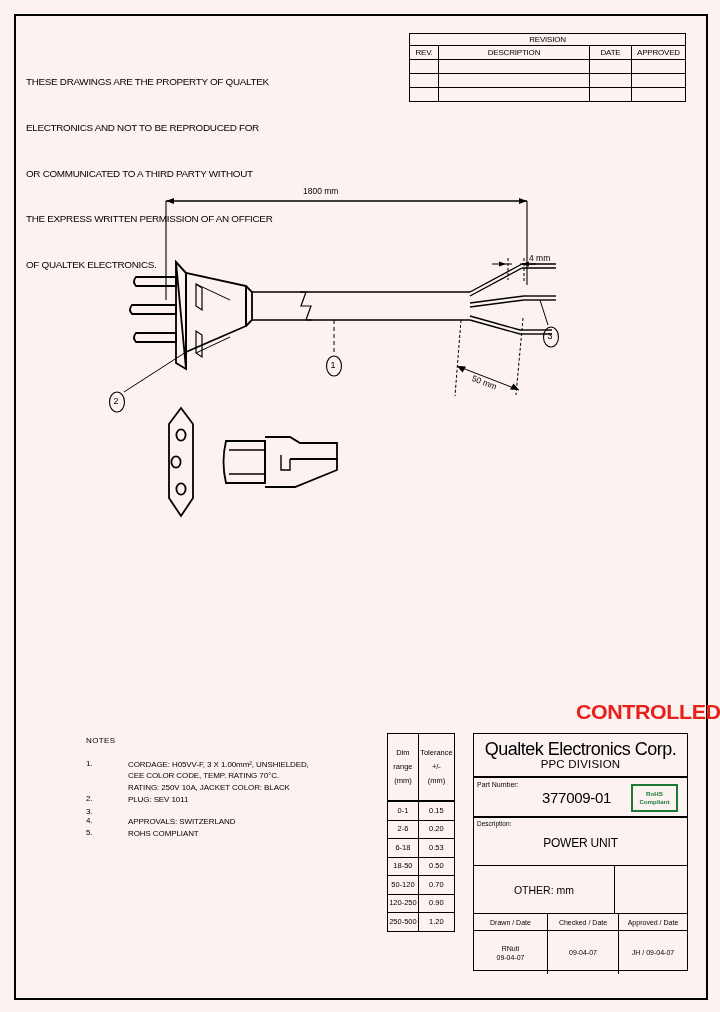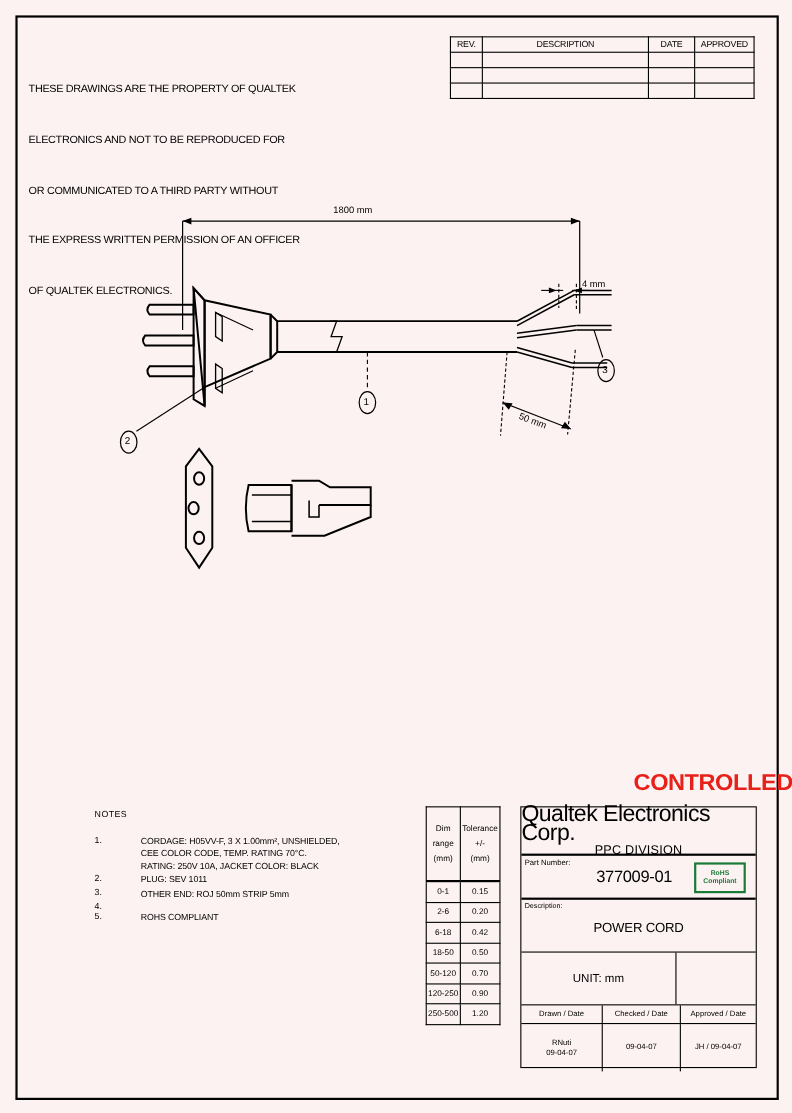--- a/index.html
+++ b/index.html
@@ -29,21 +29,21 @@
   #notes li .body{flex:1;}
   #notes li .body div{white-space:nowrap;line-height:11.8px;letter-spacing:-0.1px;}
   #notes .sp{height:13px;}
   
   #toltable{position:absolute;left:387px;top:733px;width:68px;border-collapse:collapse;}
   #toltable td{border:1px solid #000;font-size:7.5px;text-align:center;height:17.5px;padding:0;line-height:12px;}
   #toltable td.hd{height:66px;vertical-align:middle;line-height:14px;border-bottom:2px solid #000;}
   
   #titleblock{position:absolute;left:473px;top:733px;width:213px;height:236px;border:1px solid #000;}
   #tb-company{height:42px;display:flex;flex-direction:column;align-items:center;justify-content:center;border-bottom:2px solid #000;}
-  #tb-company .c1{font-size:21px;letter-spacing:-0.5px;line-height:18px;}
+  #tb-company .c1{font-size:18px;letter-spacing:-0.5px;line-height:18px;}
   #tb-company .c2{font-size:11.5px;letter-spacing:0.2px;line-height:12px;}
   #tb-part{height:38px;position:relative;border-bottom:2px solid #000;}
   #tb-part .lbl{position:absolute;left:3px;top:3px;font-size:7px;}
   #tb-part .val{position:absolute;left:68px;top:11px;font-size:15px;letter-spacing:-0.3px;}
   .rohs{position:absolute;right:9px;top:6px;width:43px;height:24px;border:2px solid #1a7a36;
         display:flex;flex-direction:column;align-items:center;justify-content:center;}
   .rohs span{color:#1a7a36;font-size:6.2px;font-weight:bold;line-height:8px;}
   #tb-desc{height:47px;position:relative;border-bottom:1px solid #000;}
   #tb-desc .lbl{position:absolute;left:3px;top:2px;font-size:6.5px;}
   #tb-desc .val{position:absolute;left:0;right:0;top:18px;text-align:center;font-size:12px;letter-spacing:-0.2px;}
@@ -69,20 +69,23 @@
   <div class="tx" id="legal">
     <div>THESE DRAWINGS ARE THE PROPERTY OF QUALTEK</div>
     <div>ELECTRONICS AND NOT TO BE REPRODUCED FOR</div>
     <div>OR COMMUNICATED TO A THIRD PARTY WITHOUT</div>
     <div>THE EXPRESS WRITTEN PERMISSION OF AN OFFICER</div>
     <div>OF QUALTEK ELECTRONICS.</div>
   </div>
 
   <table id="revtable">
     <tbody>
+        <tr>
+      <td class="r0" colspan="4">REVISION</td>
+    </tr>
     <tr>
       <td style="width:28px">REV.</td>
       <td style="width:150px">DESCRIPTION</td>
       <td style="width:41px">DATE</td>
       <td>APPROVED</td>
     </tr>
     <tr>
       <td></td>
       <td></td>
       <td></td>
@@ -225,26 +228,26 @@
         </span>
       </li>
       <li>
         <span class="num">2.</span>
         <span class="body">
           <div>PLUG:  SEV 1011</div>
         </span>
       </li>
       <li>
         <span class="num">3.</span>
+      </li>
+      <li>
+        <span class="num">4.</span>
         <span class="body">
-          <div>OTHER END:  ROJ 50mm STRIP 5mm</div>
+          <div>APPROVALS:  SWITZERLAND</div>
         </span>
-      </li>
-      <li>
-        <span class="num">4.</span>
       </li>
       <li>
         <span class="num">5.</span>
         <span class="body">
           <div>ROHS COMPLIANT</div>
         </span>
       </li>
     </ol>
   </div>
 
@@ -265,21 +268,21 @@
     <tr>
       <td>0-1</td>
       <td>0.15</td>
     </tr>
     <tr>
       <td>2-6</td>
       <td>0.20</td>
     </tr>
     <tr>
       <td>6-18</td>
-      <td>0.42</td>
+      <td>0.53</td>
     </tr>
     <tr>
       <td>18-50</td>
       <td>0.50</td>
     </tr>
     <tr>
       <td>50-120</td>
       <td>0.70</td>
     </tr>
     <tr>
@@ -301,24 +304,24 @@
     <div id="tb-part">
       <span class="lbl">Part Number:</span>
       <span class="val">377009-01</span>
       <span class="rohs">
         <span>RoHS</span>
         <span>Compliant</span>
       </span>
     </div>
     <div id="tb-desc">
       <span class="lbl">Description:</span>
-      <div class="val">POWER CORD</div>
+      <div class="val">POWER UNIT</div>
     </div>
     <div id="tb-unit">
-      <div class="left">UNIT: mm</div>
+      <div class="left">OTHER: mm</div>
       <div class="right"></div>
     </div>
     <div id="tb-sighead">
       <div class="c-a cdiv">Drawn / Date</div>
       <div class="c-b cdiv">Checked / Date</div>
       <div class="c-c">Approved / Date</div>
     </div>
     <div id="tb-sigvals">
       <div class="c-a cdiv">
         <span>RNuti</span>

